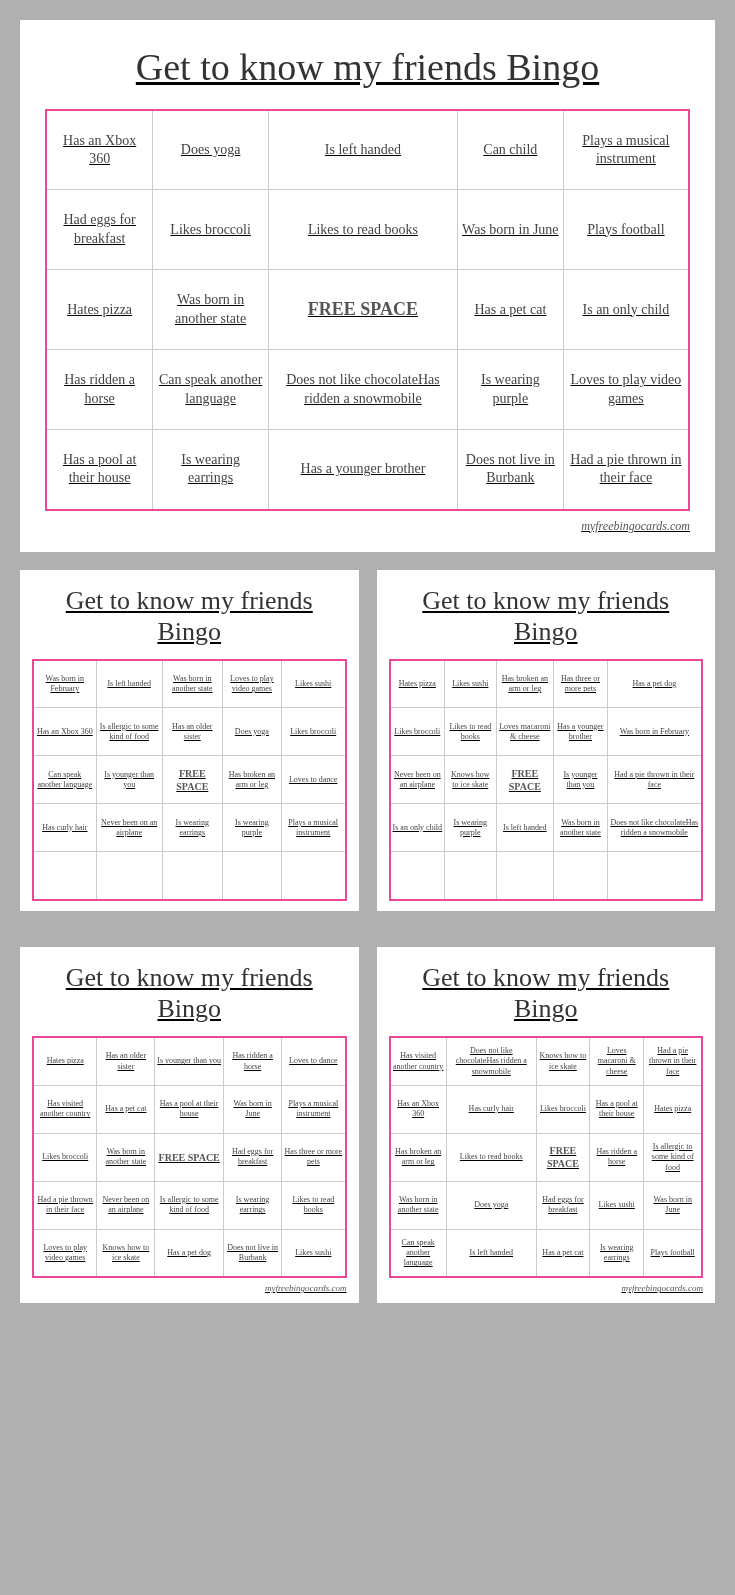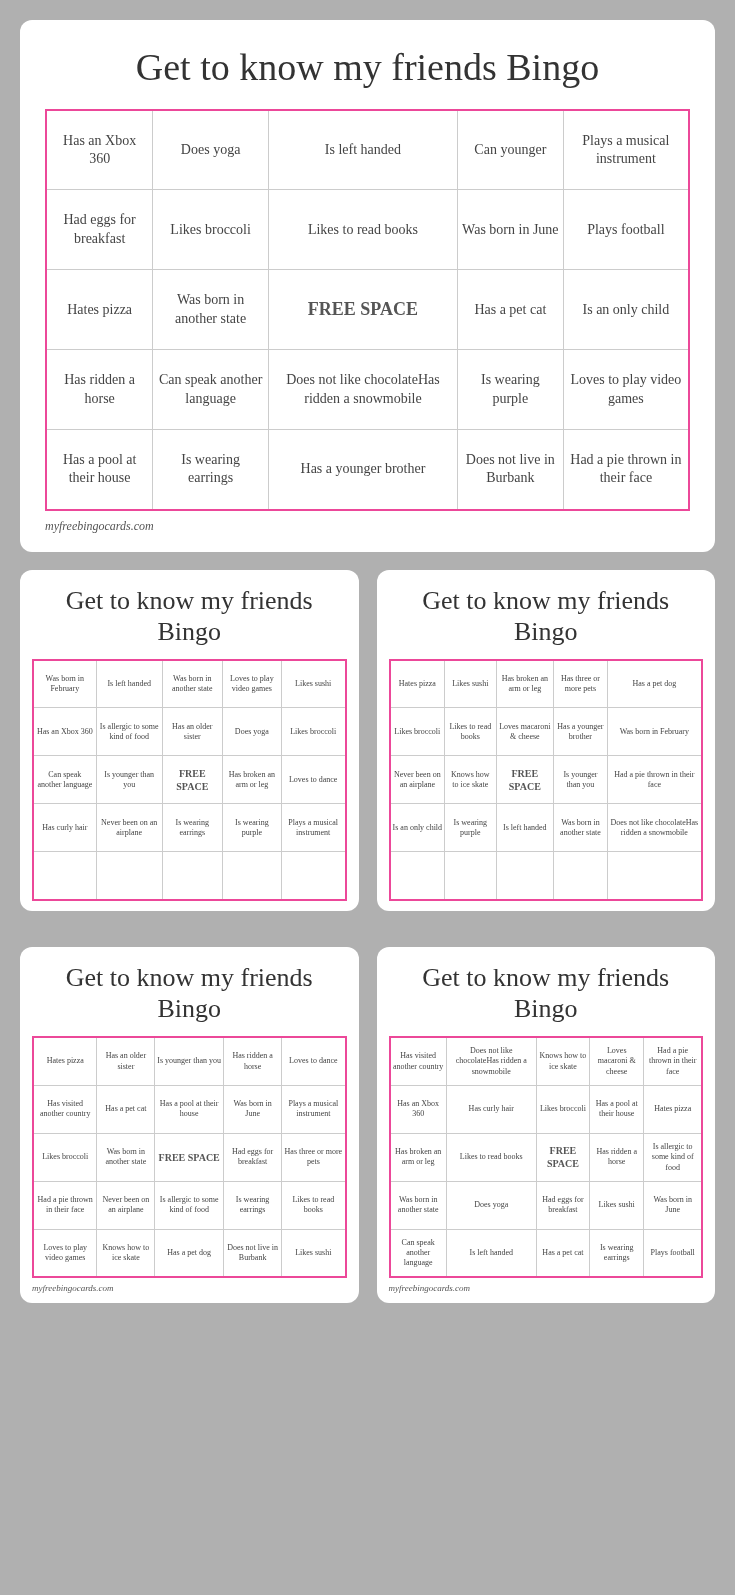--- a/index.html
+++ b/index.html
@@ -6,23 +6,24 @@
     body {
       background: #b0b0b0;
       font-family: 'Georgia', serif;
       width: 735px;
       min-height: 1595px;
       padding: 20px;
     }
 
     .card-container {
       background: white;
-      border-radius: 12px;
+      border-radius: 0;
       padding: 20px 20px 15px 20px;
       margin-bottom: 18px;
+      text-decoration: underline;
     }
 
     .card-container.large {
       padding: 25px 25px 18px 25px;
     }
 
     .card-title {
       text-align: center;
       font-size: 38px;
       font-weight: normal;
@@ -63,20 +64,21 @@
       font-size: 18px !important;
       font-weight: bold;
       color: #555 !important;
     }
 
     .free-space.small {
       font-size: 10px !important;
     }
 
     .website-credit {
+      text-align: right;
       font-size: 12px;
       color: #555;
       margin-top: 8px;
       font-style: italic;
     }
 
     .website-credit.small {
       font-size: 9px;
       margin-top: 5px;
     }
@@ -95,21 +97,21 @@
 <body>
 
 <div class="card-container large">
   <div class="card-title">Get to know my friends Bingo</div>
   <table class="bingo-table">
     <tbody id="main-table-body">
         <tr>
           <td>Has an Xbox 360</td>
           <td>Does yoga</td>
           <td>Is left handed</td>
-          <td>Can younger</td>
+          <td>Can child</td>
           <td>Plays a musical instrument</td>
         </tr>
         <tr>
           <td>Had eggs for breakfast</td>
           <td>Likes broccoli</td>
           <td>Likes to read books</td>
           <td>Was born in June</td>
           <td>Plays football</td>
         </tr>
         <tr>

